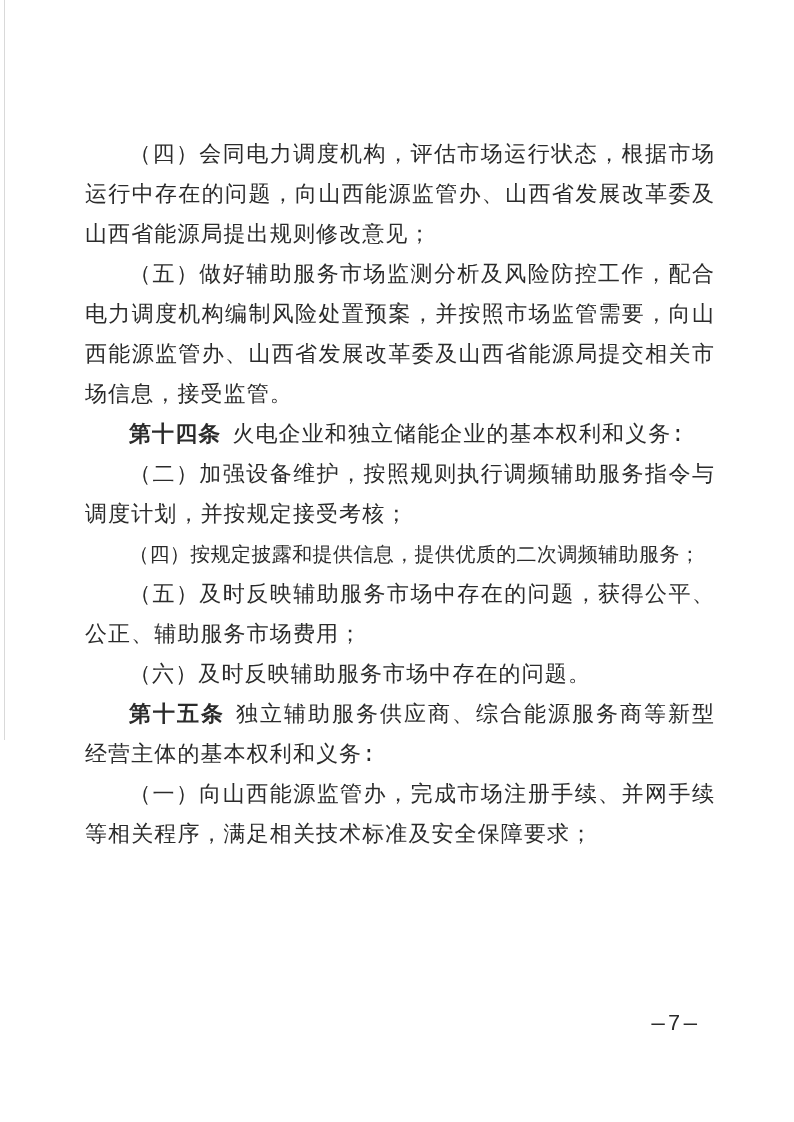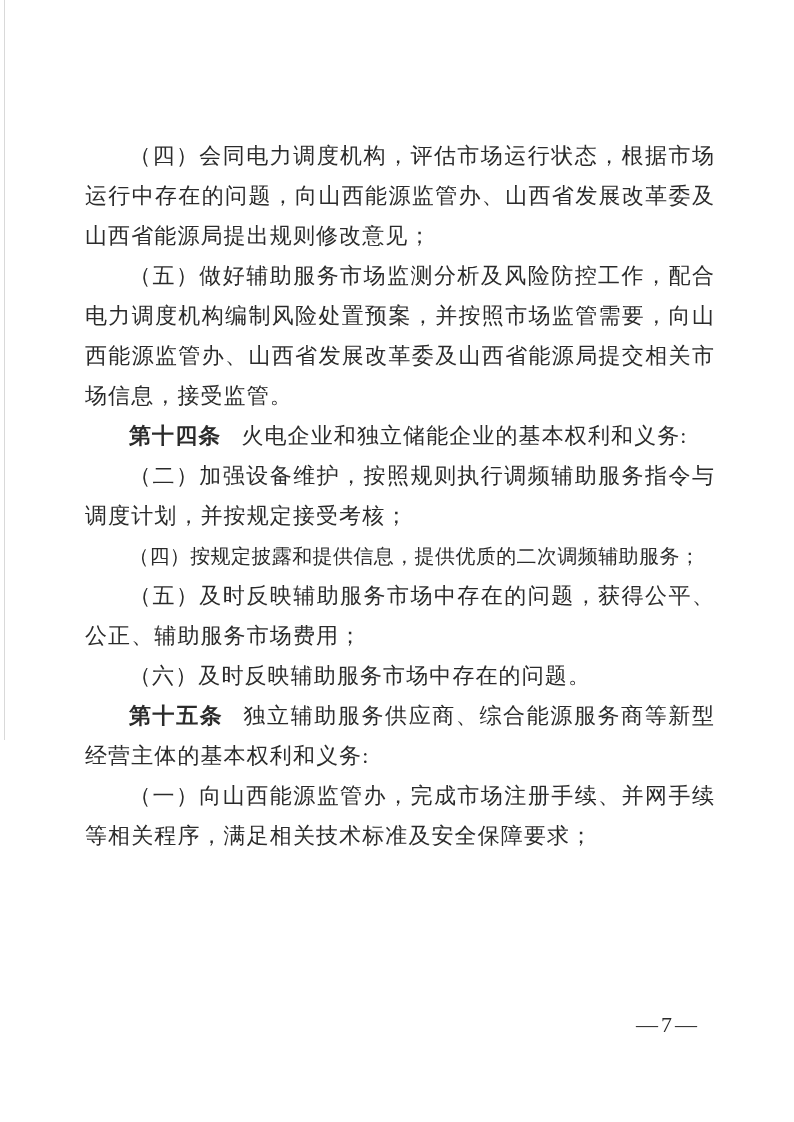--- a/index.html
+++ b/index.html
@@ -2,21 +2,21 @@
 <html><head>
 <meta charset="utf-8">
 <style>
   html, body { margin: 0; padding: 0; background: #ffffff; }
   .page {
     position: relative;
     width: 794px;
     height: 1122px;
     background: #ffffff;
     overflow: hidden;
-    font-family: Liberation Serif, serif;
+    font-family: Liberation Mono, monospace;
   }
   .scan-line {
     position: absolute;
     left: 4px;
     top: 0;
     width: 1px;
     height: 740px;
     background: #d9d9d9;
   }
   .content {
@@ -33,21 +33,21 @@
     text-align: justify;
     text-align-last: left;
     text-indent: 44px;
   }
   .para.compact {
     font-size: 20px;
     letter-spacing: 0.4px;
   }
   .lead {
     font-weight: bold;
-    margin-right: 20px;
+    margin-right: 11px;
   }
   .page-number {
     position: absolute;
     top: 1012px;
     right: 94px;
     font-size: 22px;
     letter-spacing: 3px;
     line-height: 26px;
   }
 </style>

